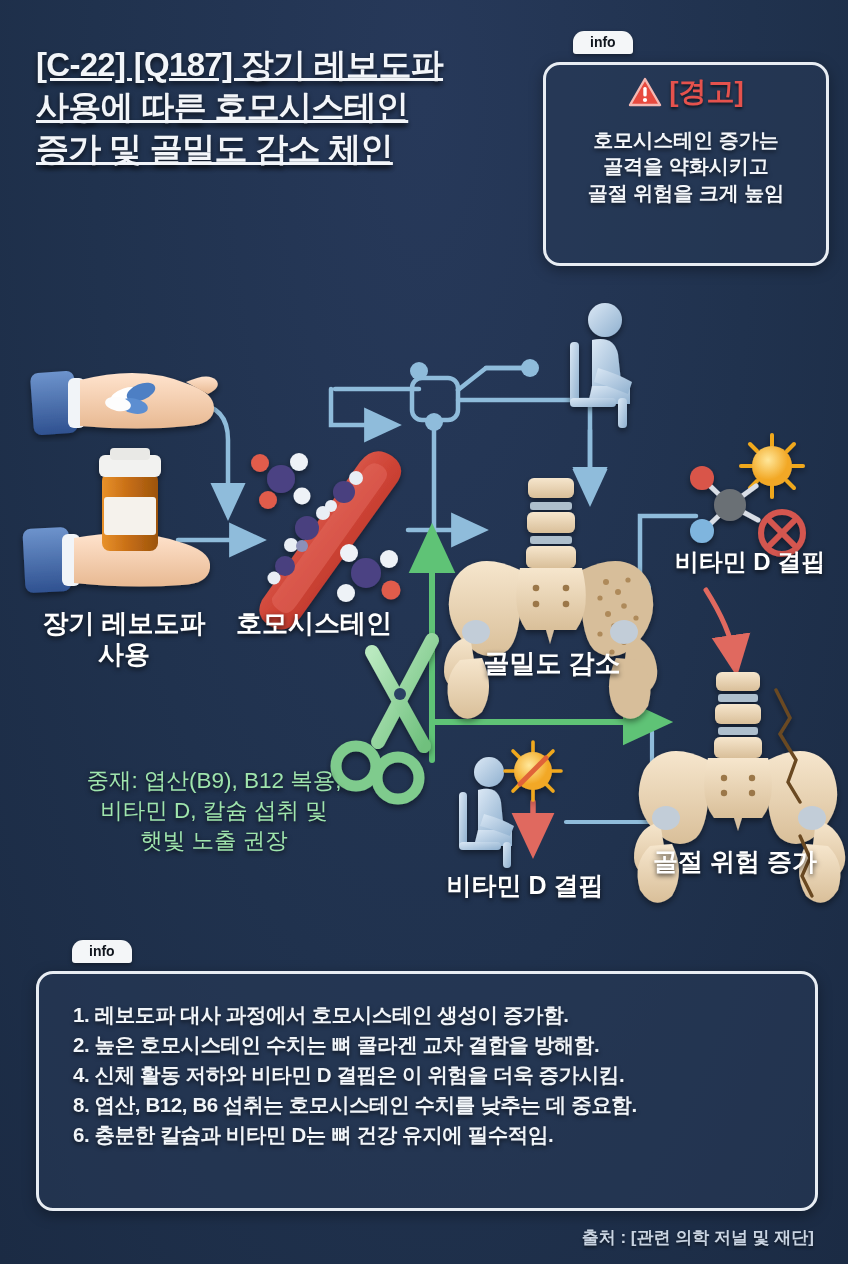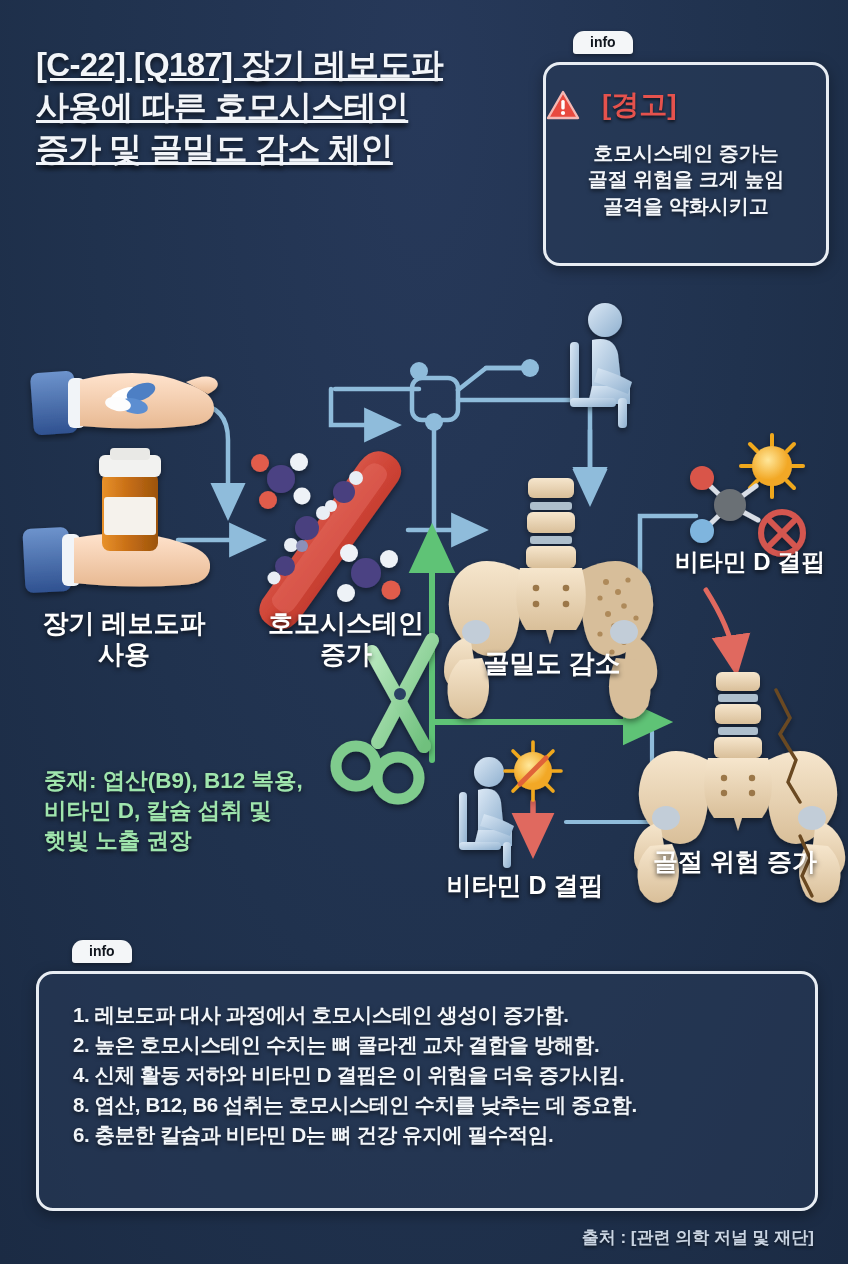--- a/index.html
+++ b/index.html
@@ -37,22 +37,22 @@
   .info-box{
     position:absolute;
     border:3px solid #e8edf3;border-radius:17px;
     background:rgba(40,58,88,.55);
     box-shadow:0 4px 14px rgba(0,0,0,.35);
   }
 
   #warn-tab{left:573px;top:31px;}
   #warn-box{left:543px;top:62px;width:280px;height:198px;}
   .warn-head{
-    display:flex;align-items:center;justify-content:flex-start;gap:22px;
-    margin-top:21px;
+    display:flex;align-items:center;justify-content:center;gap:7px;
+    margin-top:8px;
   }
   .warn-head .wtxt{
     color:#e5524d;font-weight:bold;font-size:28px;
     text-shadow:0 2px 3px rgba(0,0,0,.6);
   }
   .warn-body{
     margin-top:16px;text-align:center;color:#f3f6fa;
     font-weight:bold;font-size:20px;line-height:1.32;
     text-shadow:0 2px 4px rgba(0,0,0,.6);
   }
@@ -76,22 +76,22 @@
     margin-left:48px;
   }
 
   
   .lbl{
     position:absolute;color:#ffffff;font-weight:bold;
     text-shadow:0 2px 5px rgba(0,0,0,.75);
     text-align:center;line-height:1.2;
   }
   .lbl-green{
-    position:absolute;color:#9fe5ad;font-weight:bold;
-    text-shadow:0 2px 5px rgba(0,0,0,.75);line-height:1.34;
+    position:absolute;color:#9fe5ad;font-weight:normal;
+    text-shadow:0 2px 5px rgba(0,0,0,.75);line-height:1.34;text-align:center;
   }
 
   
   #scene{position:absolute;left:0;top:0;width:848px;height:1264px;}
 </style>
 </head>
 <body>
 
 <div class="page">
 
@@ -106,22 +106,22 @@
     <div class="warn-head">
       <svg width="34" height="31" viewBox="0 0 34 31">
         <path d="M17 2 L32 28 H2 Z" fill="#e84a3f" stroke="#f5b8b3" stroke-width="2.4" stroke-linejoin="round"></path>
         <rect x="15.3" y="10" width="3.4" height="9.5" rx="1.6" fill="#ffffff"></rect>
         <circle cx="17" cy="23" r="2.1" fill="#ffffff"></circle>
       </svg>
       <span class="wtxt">[경고]</span>
     </div>
     <div class="warn-body">
       <div>호모시스테인 증가는</div>
+      <div>골격을 약화시키고</div>
       <div>골절 위험을 크게 높임</div>
-      <div>골격을 약화시키고</div>
     </div>
   </div>
 
   <svg id="scene" viewBox="0 0 848 1264">
     <defs>
       <linearGradient id="gSleeve" x1="0" y1="0" x2="0" y2="1">
         <stop offset="0" stop-color="#6d93cc"></stop>
           <stop offset="1" stop-color="#2f5190"></stop>
       </linearGradient>
       <linearGradient id="gSkin" x1="0" y1="0" x2="0" y2="1">
@@ -394,23 +394,22 @@
       <circle cx="356" cy="766" r="20" fill="none" stroke="#7fcb8d" stroke-width="11"></circle>
       <circle cx="398" cy="778" r="21" fill="none" stroke="#7fcb8d" stroke-width="11"></circle>
     </g>
   </svg>
 
   <div class="lbl" style="left:24px;top:608px;width:200px;font-size:26px;">
     <div>장기 레보도파</div>
     <div>사용</div>
   </div>
 
-  <div class="lbl" style="left:256px;top:608px;width:180px;font-size:26px;">
+  <div class="lbl" style="left:224px;top:608px;width:180px;font-size:26px;">
     <div>호모시스테인</div>
-    <div>증가</div>
   </div>
 
   <div class="lbl" style="left:462px;top:648px;width:180px;font-size:26px;">골밀도 감소</div>
 
   <div class="lbl" style="left:655px;top:548px;width:190px;font-size:24px;">비타민 D 결핍</div>
 
   <div class="lbl" style="left:430px;top:870px;width:190px;font-size:25px;">비타민 D 결핍</div>
 
   <div class="lbl" style="left:630px;top:846px;width:210px;font-size:25px;">골절 위험 증가</div>
 

